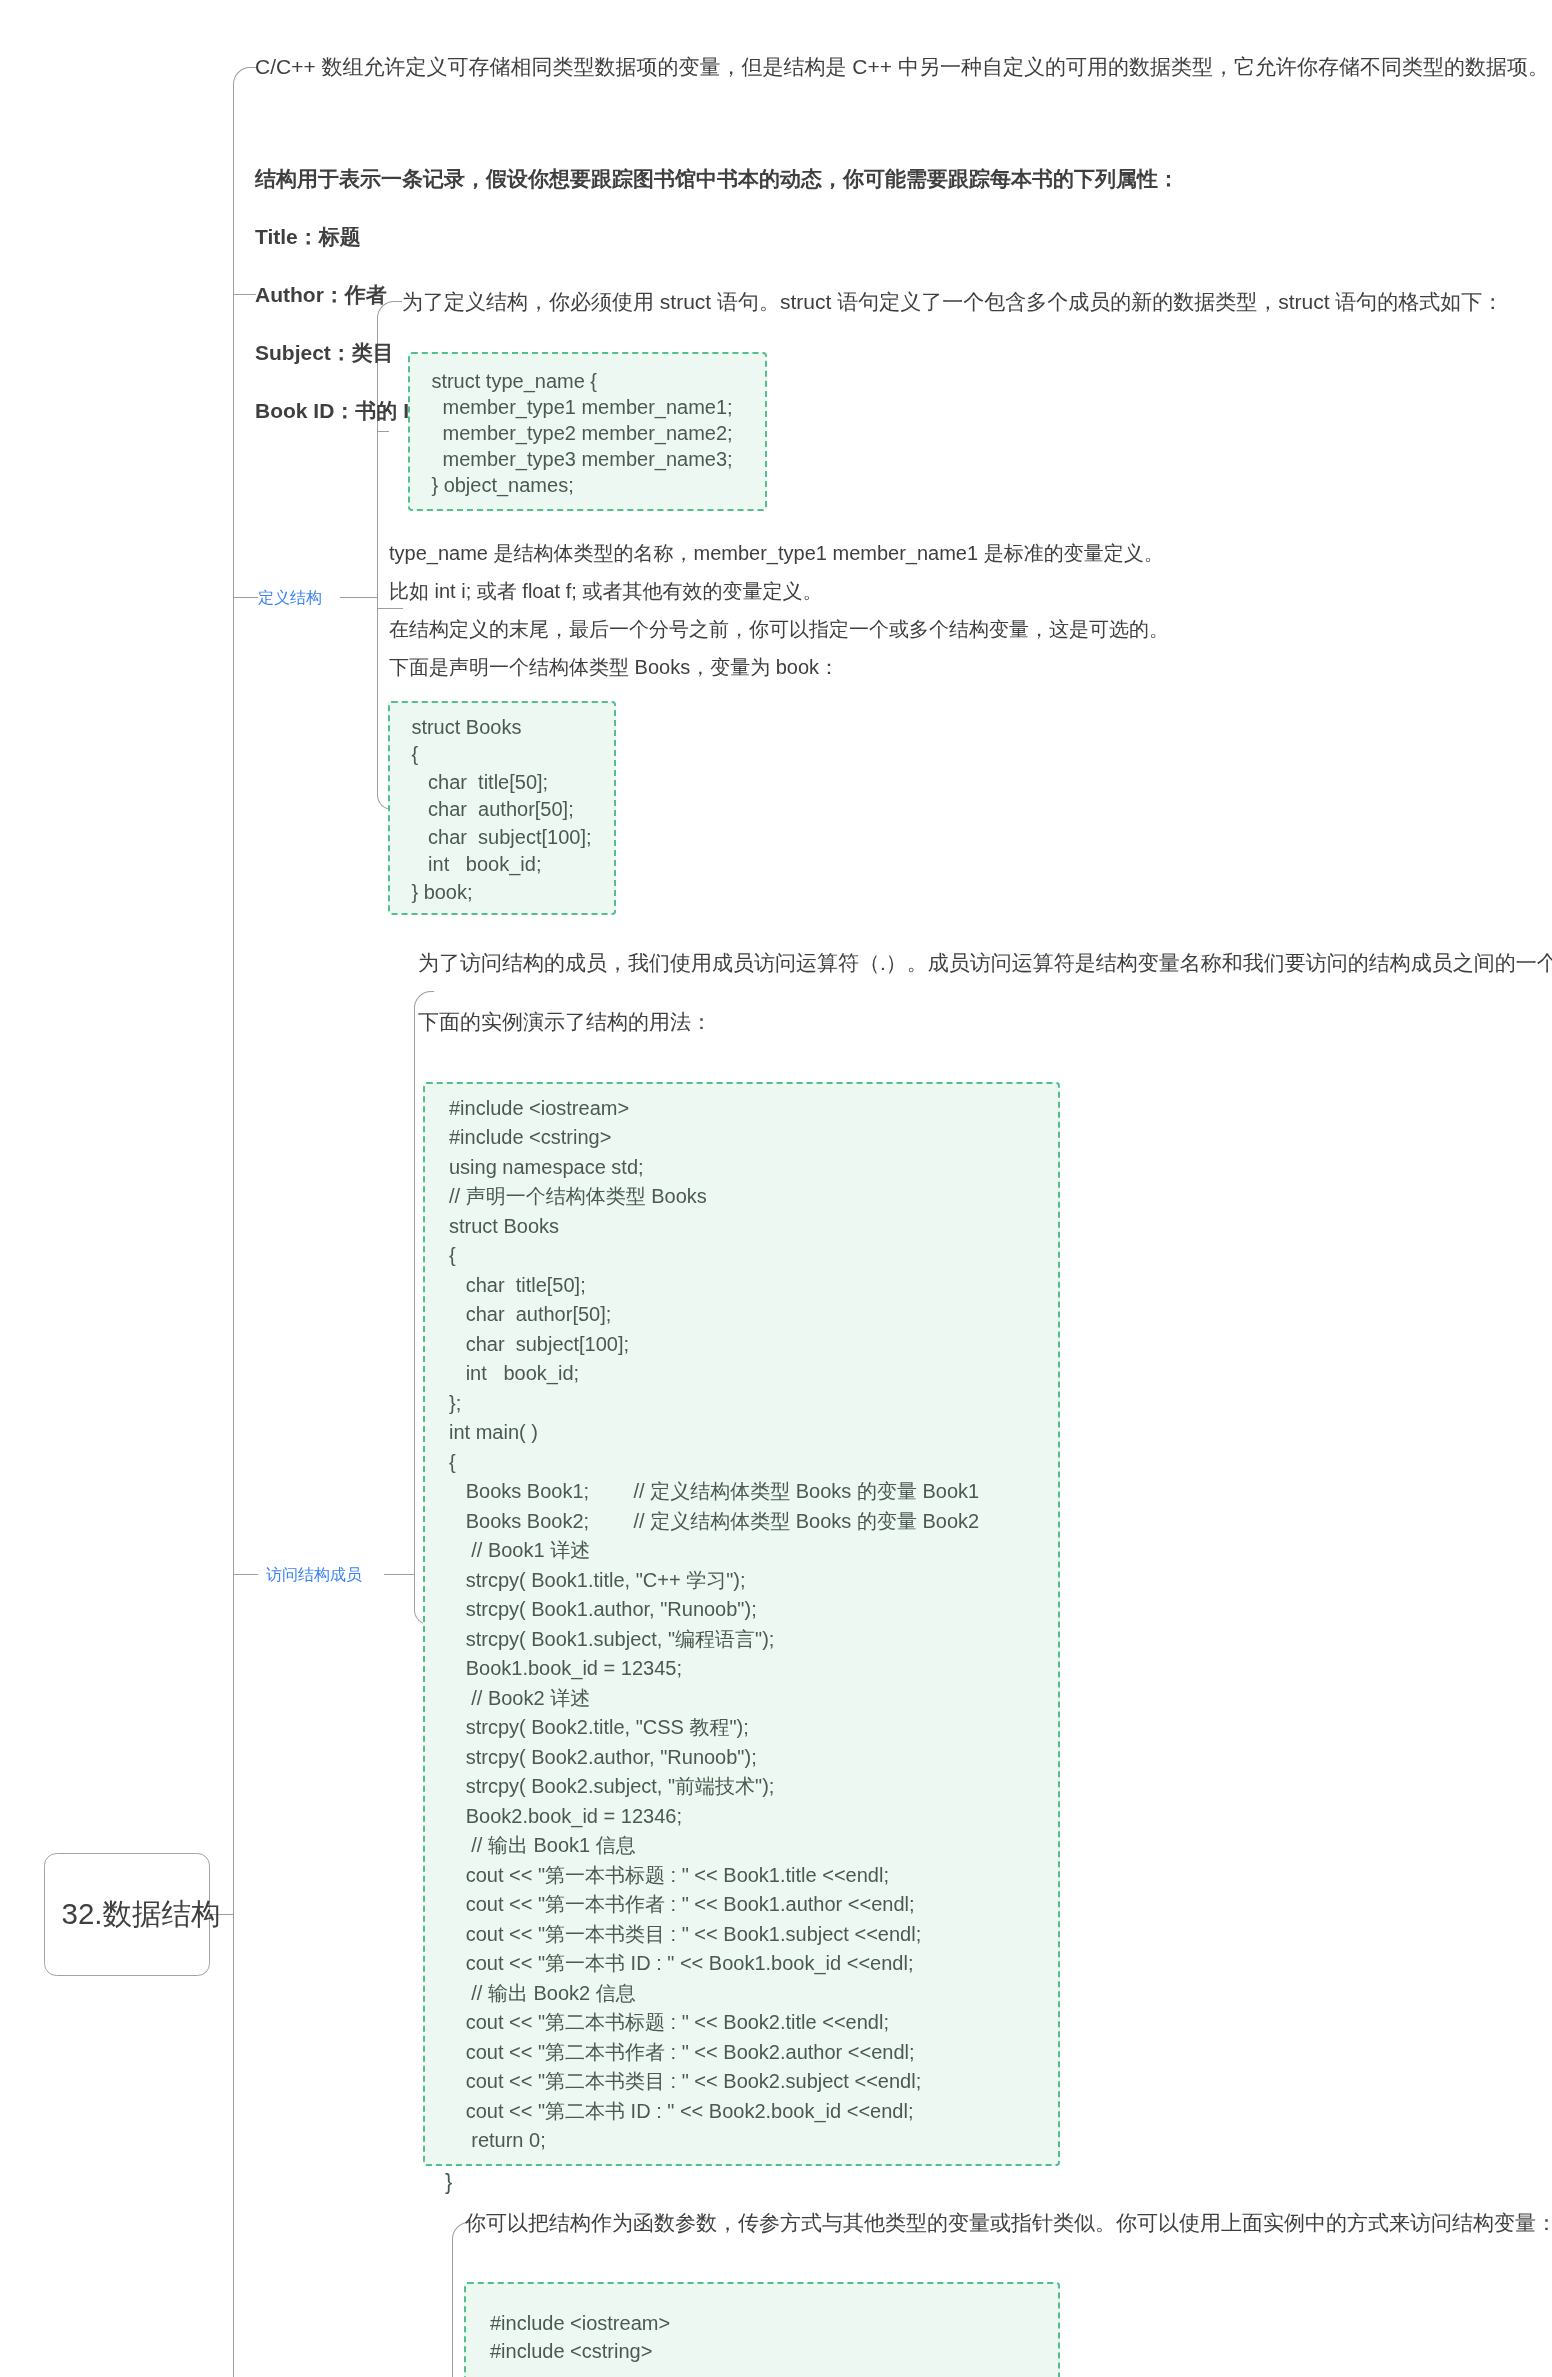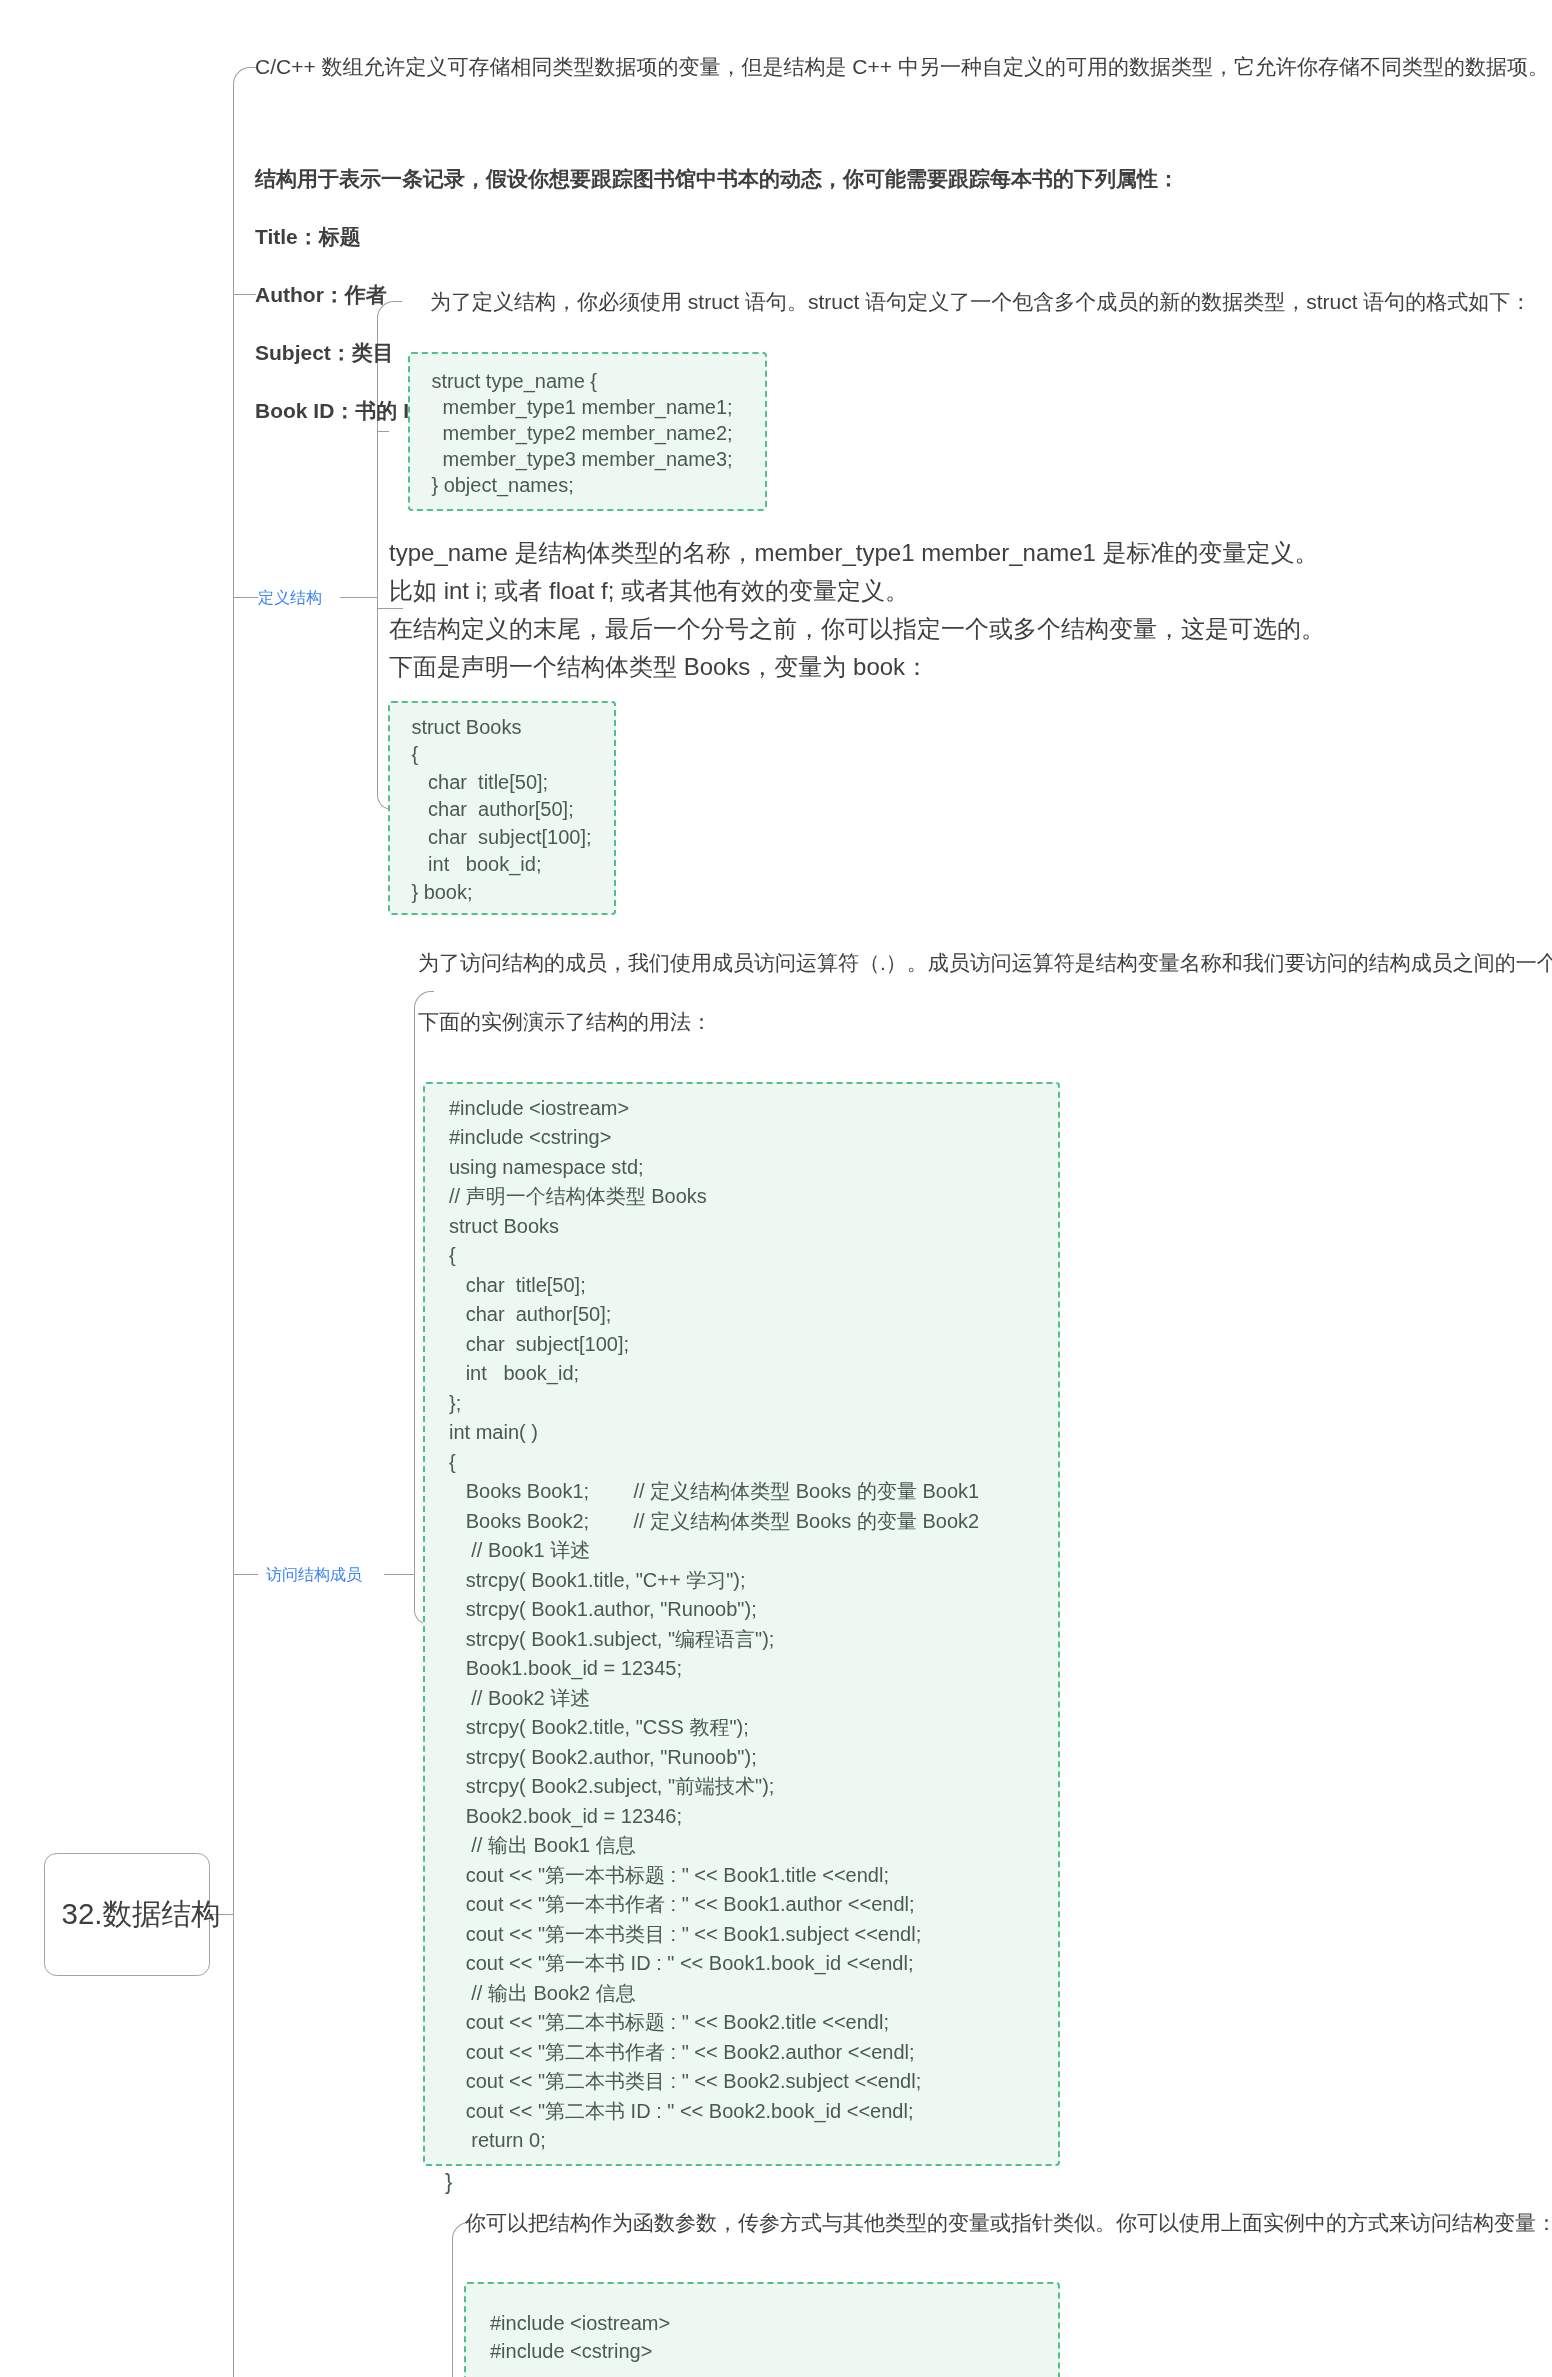--- a/index.html
+++ b/index.html
@@ -69,27 +69,27 @@
 
   <div class="text-node single-line" style="left:255px;top:50px;">C/C++ 数组允许定义可存储相同类型数据项的变量，但是结构是 C++ 中另一种自定义的可用的数据类型，它允许你存储不同类型的数据项。</div>
 
   <div class="text-node" style="left:255px;top:150px;line-height:58px;font-weight:bold;">结构用于表示一条记录，假设你想要跟踪图书馆中书本的动态，你可能需要跟踪每本书的下列属性：
 Title：标题
 Author：作者
 Subject：类目
 Book ID：书的 ID</div>
 
   <div class="topic-label" style="left:258px;top:583px;">定义结构</div>
-  <div class="text-node single-line" style="left:402px;top:285px;margin-left:28px;">为了定义结构，你必须使用 struct 语句。struct 语句定义了一个包含多个成员的新的数据类型，struct 语句的格式如下：</div>
+  <div class="text-node single-line" style="left:402px;top:285px;">为了定义结构，你必须使用 struct 语句。struct 语句定义了一个包含多个成员的新的数据类型，struct 语句的格式如下：</div>
   <div class="codebox" style="left:408px;top:352px;width:359px;height:159px;padding:14.3px 21.4px;line-height:26px;">struct type_name {
   member_type1 member_name1;
   member_type2 member_name2;
   member_type3 member_name3;
 } object_names;</div>
-  <div class="text-node" style="left:389px;top:534px;font-size:24px;line-height:38px;">type_name 是结构体类型的名称，member_type1 member_name1 是标准的变量定义。
+  <div class="text-node" style="left:389px;top:534px;font-size:20px;line-height:38px;">type_name 是结构体类型的名称，member_type1 member_name1 是标准的变量定义。
 比如 int i; 或者 float f; 或者其他有效的变量定义。
 在结构定义的末尾，最后一个分号之前，你可以指定一个或多个结构变量，这是可选的。
 下面是声明一个结构体类型 Books，变量为 book：</div>
   <div class="codebox" style="left:388px;top:701px;width:228px;height:214px;padding:10.5px 21.4px;line-height:27.6px;">struct Books
 {
    char  title[50];
    char  author[50];
    char  subject[100];
    int   book_id;
 } book;</div>

